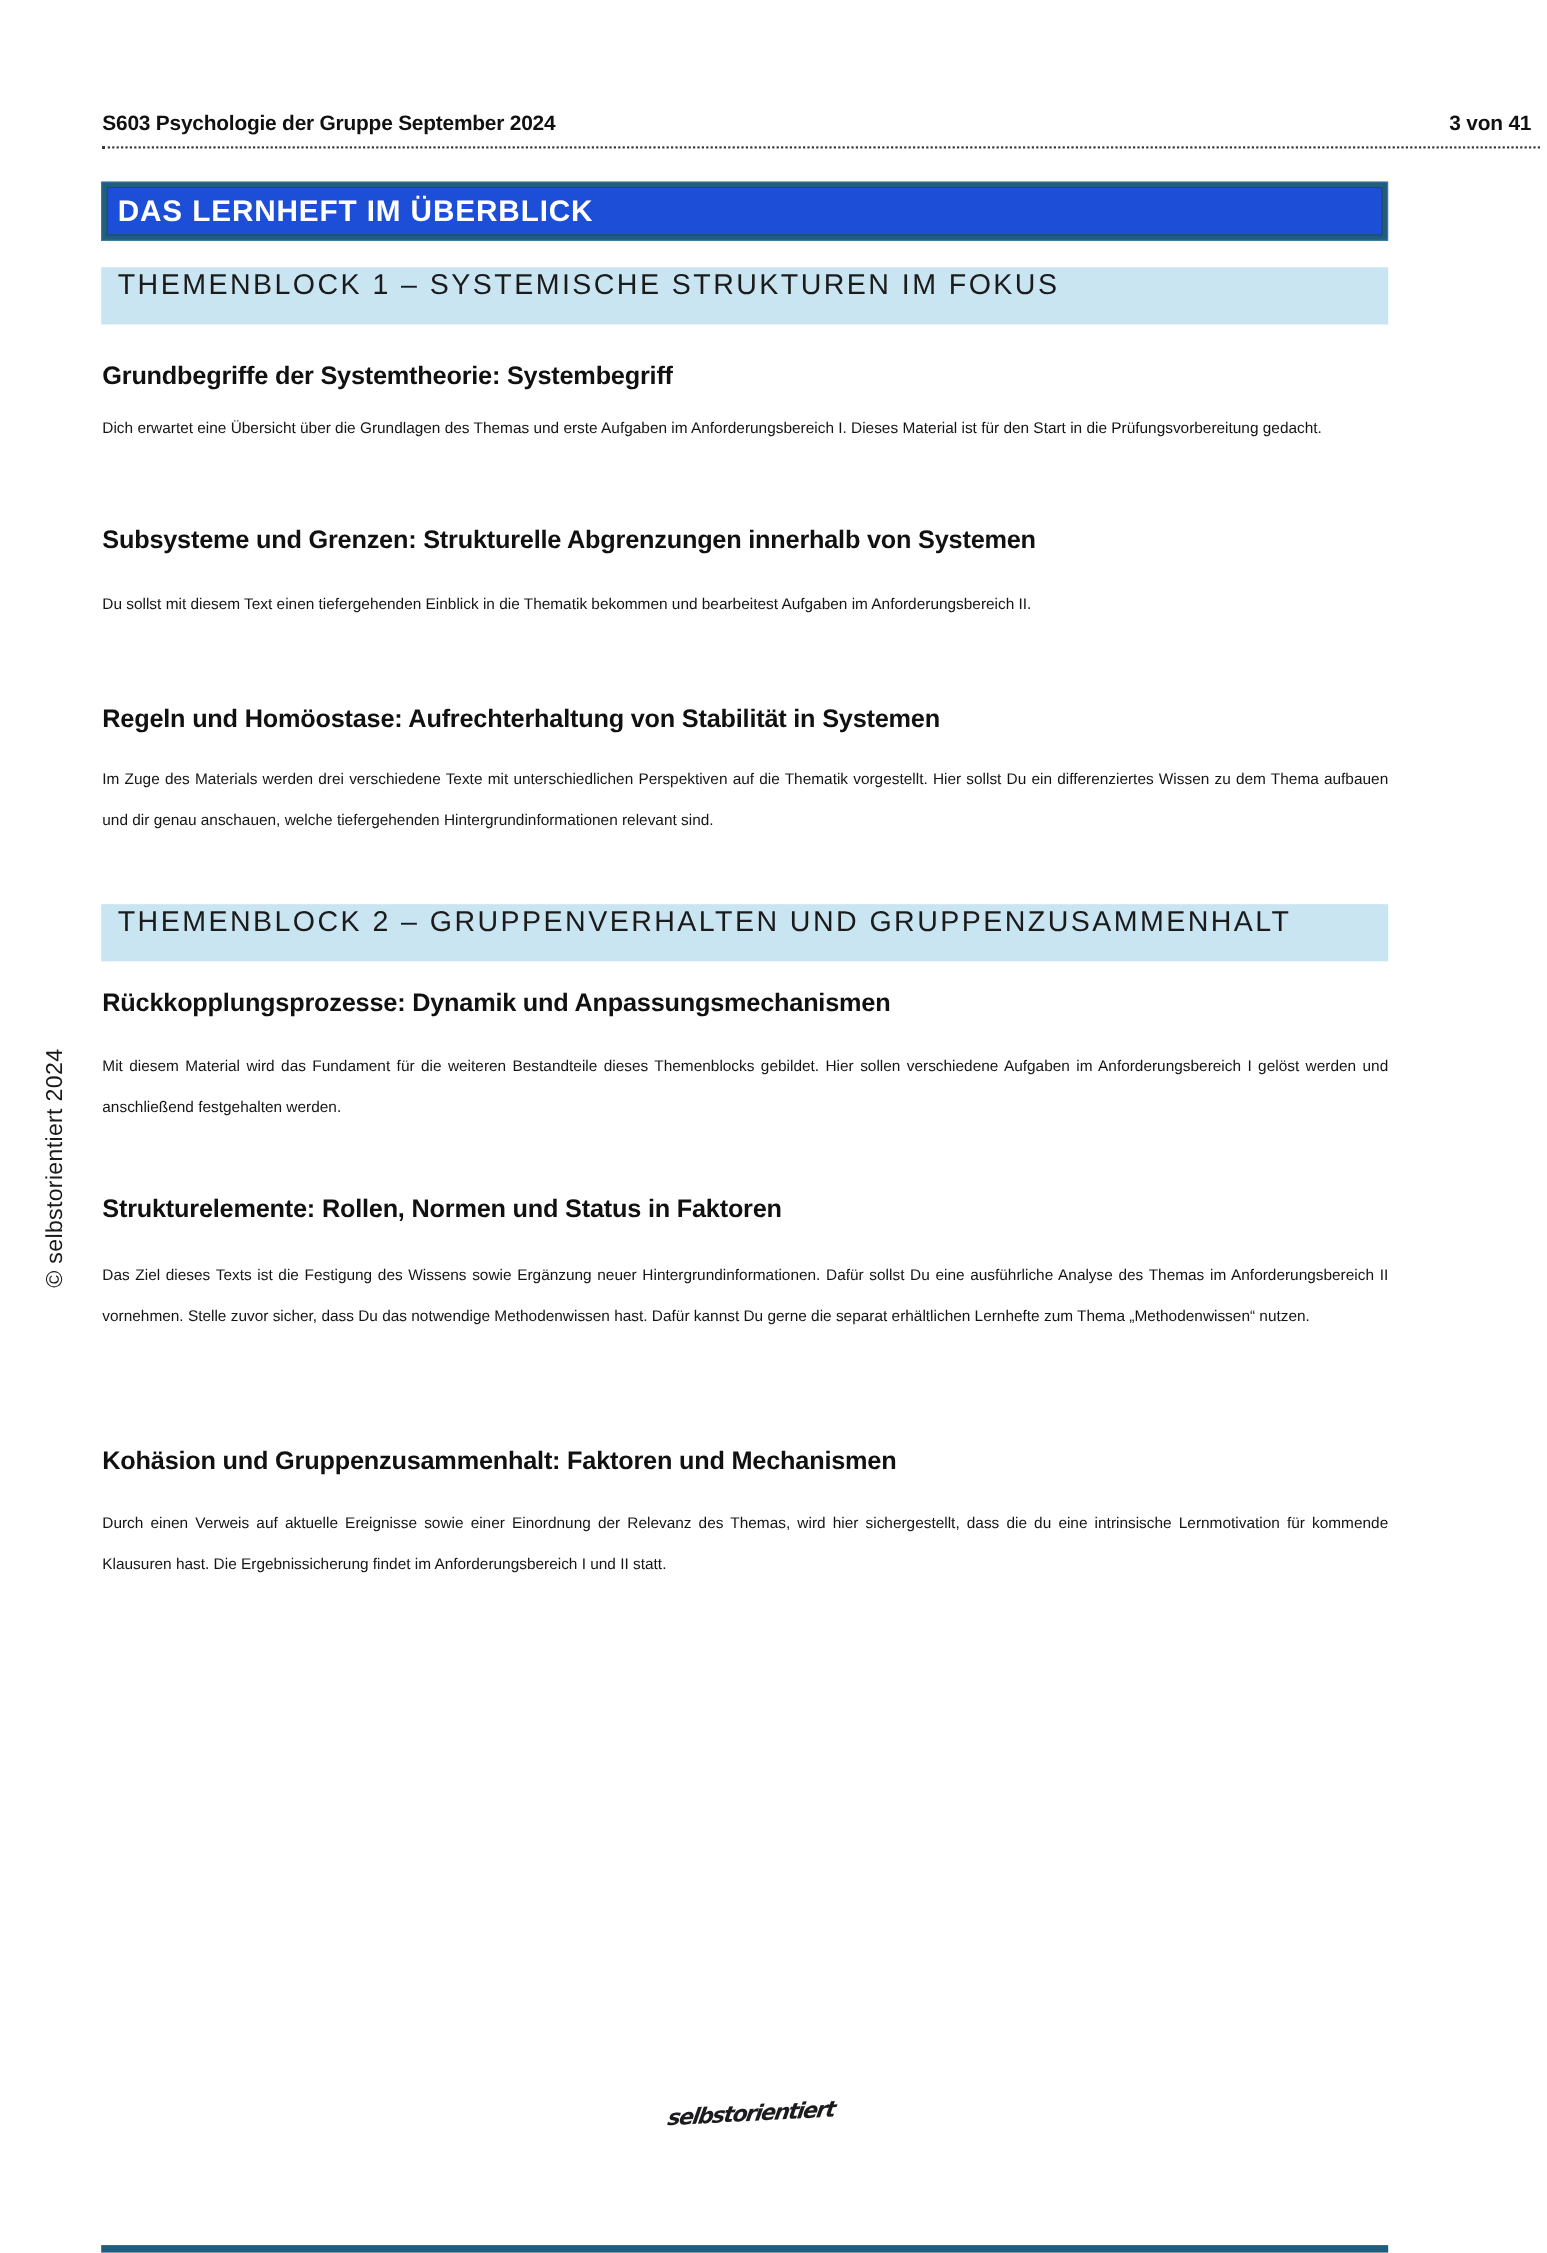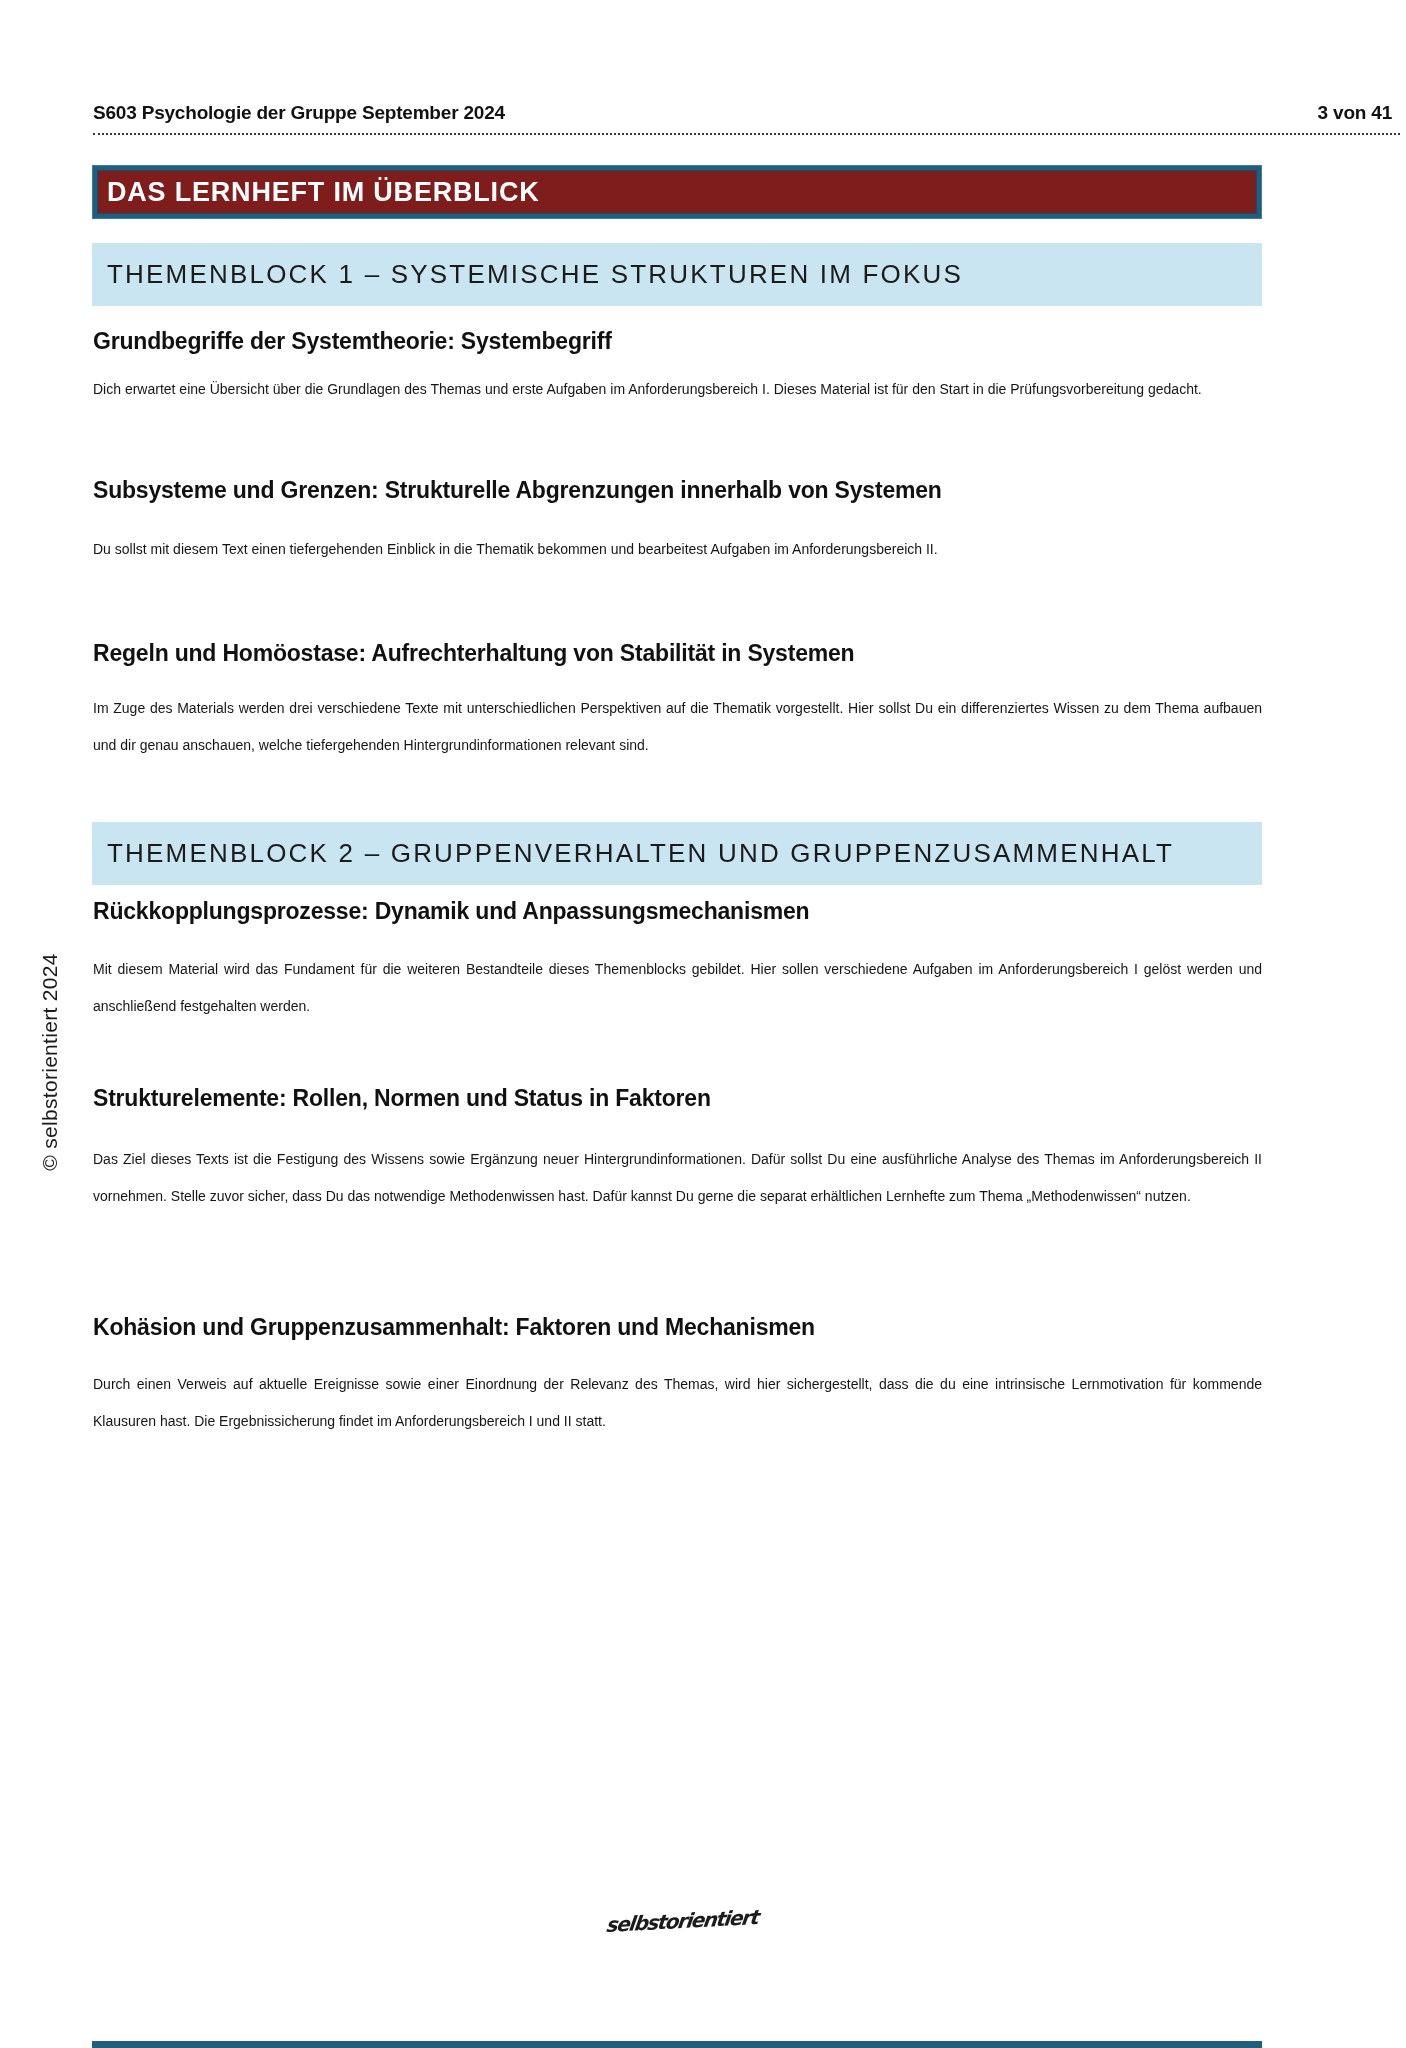--- a/index.html
+++ b/index.html
@@ -20,32 +20,32 @@
     color: #111;
   }
   .header-rule {
     position: absolute; left: 93px; right: 6px; top: 133px;
     border-top: 2px dotted #3a3a3a;
   }
 
   
   .title-banner {
     position: absolute; left: 92px; top: 165px; width: 1170px; height: 54px;
-    background: #7f1d1d;
+    background: #1d4ed8;
     box-shadow: inset 0 0 0 1px #3b7e9f, inset 0 0 0 5px #215e7d, inset 0 0 0 6px #194d67;
     color: #ffffff;
     display: flex; align-items: center;
     padding-left: 15px; box-sizing: border-box;
     font-size: 27px; font-weight: bold; letter-spacing: 0.8px;
   }
   .block-banner {
-    position: absolute; left: 92px; width: 1170px; height: 63px;
+    position: absolute; left: 92px; width: 1170px; height: 52px;
     background: #c9e5f2;
     color: #1b1b1b;
-    display: flex; align-items: center;
+    display: flex; 
     padding-left: 15px; box-sizing: border-box;
     font-size: 26px; font-weight: 500; letter-spacing: 2.2px;
   }
   .banner-tb1 { top: 243px; }
   .banner-tb2 { top: 822px; }
 
   
   .content-heading {
     position: absolute; left: 93px; width: 1169px;
     font-size: 23px; font-weight: bold; letter-spacing: -0.2px;

